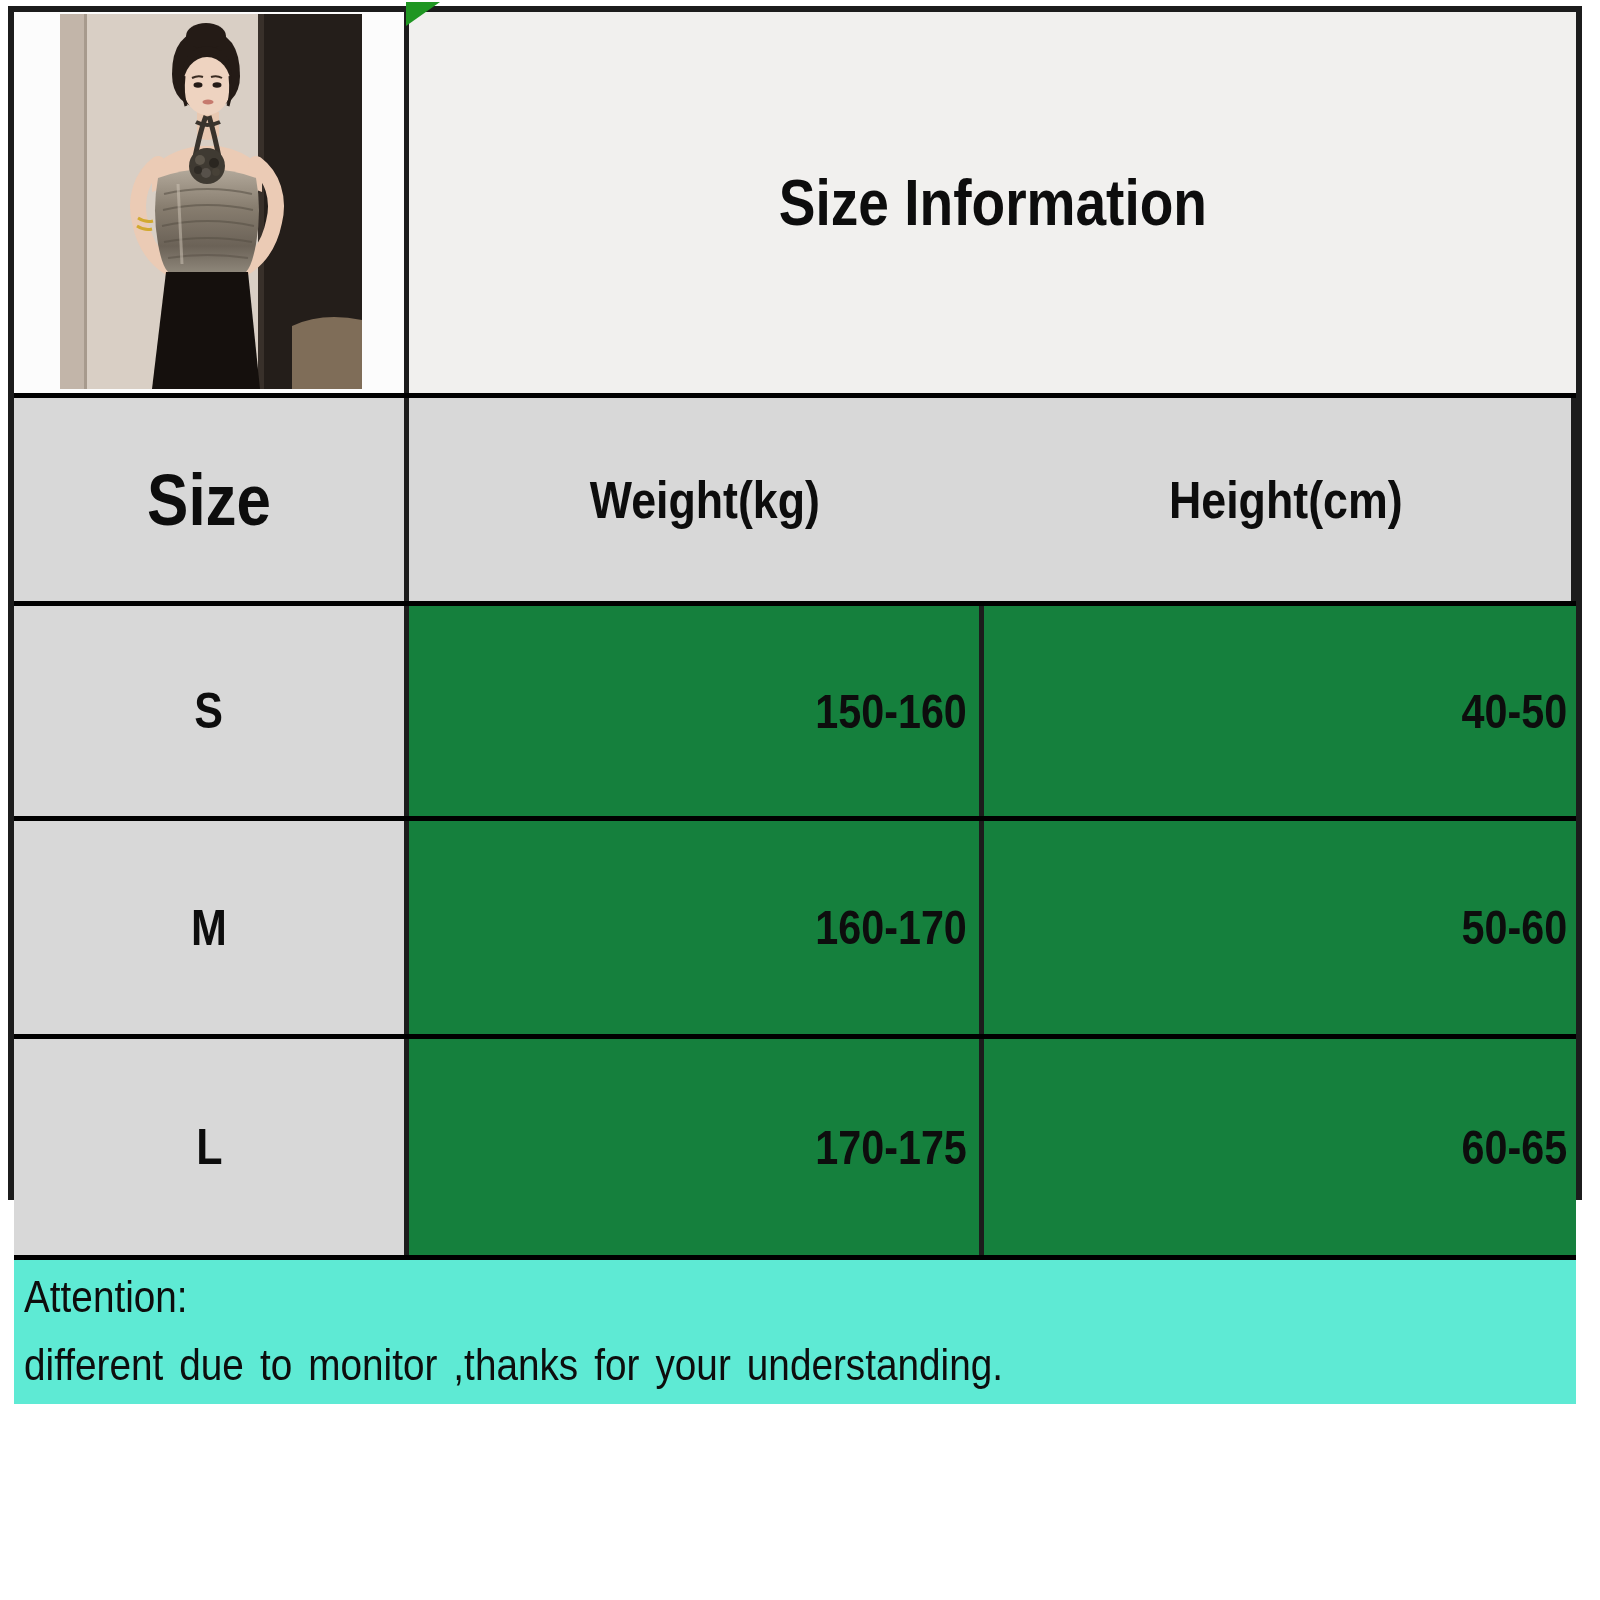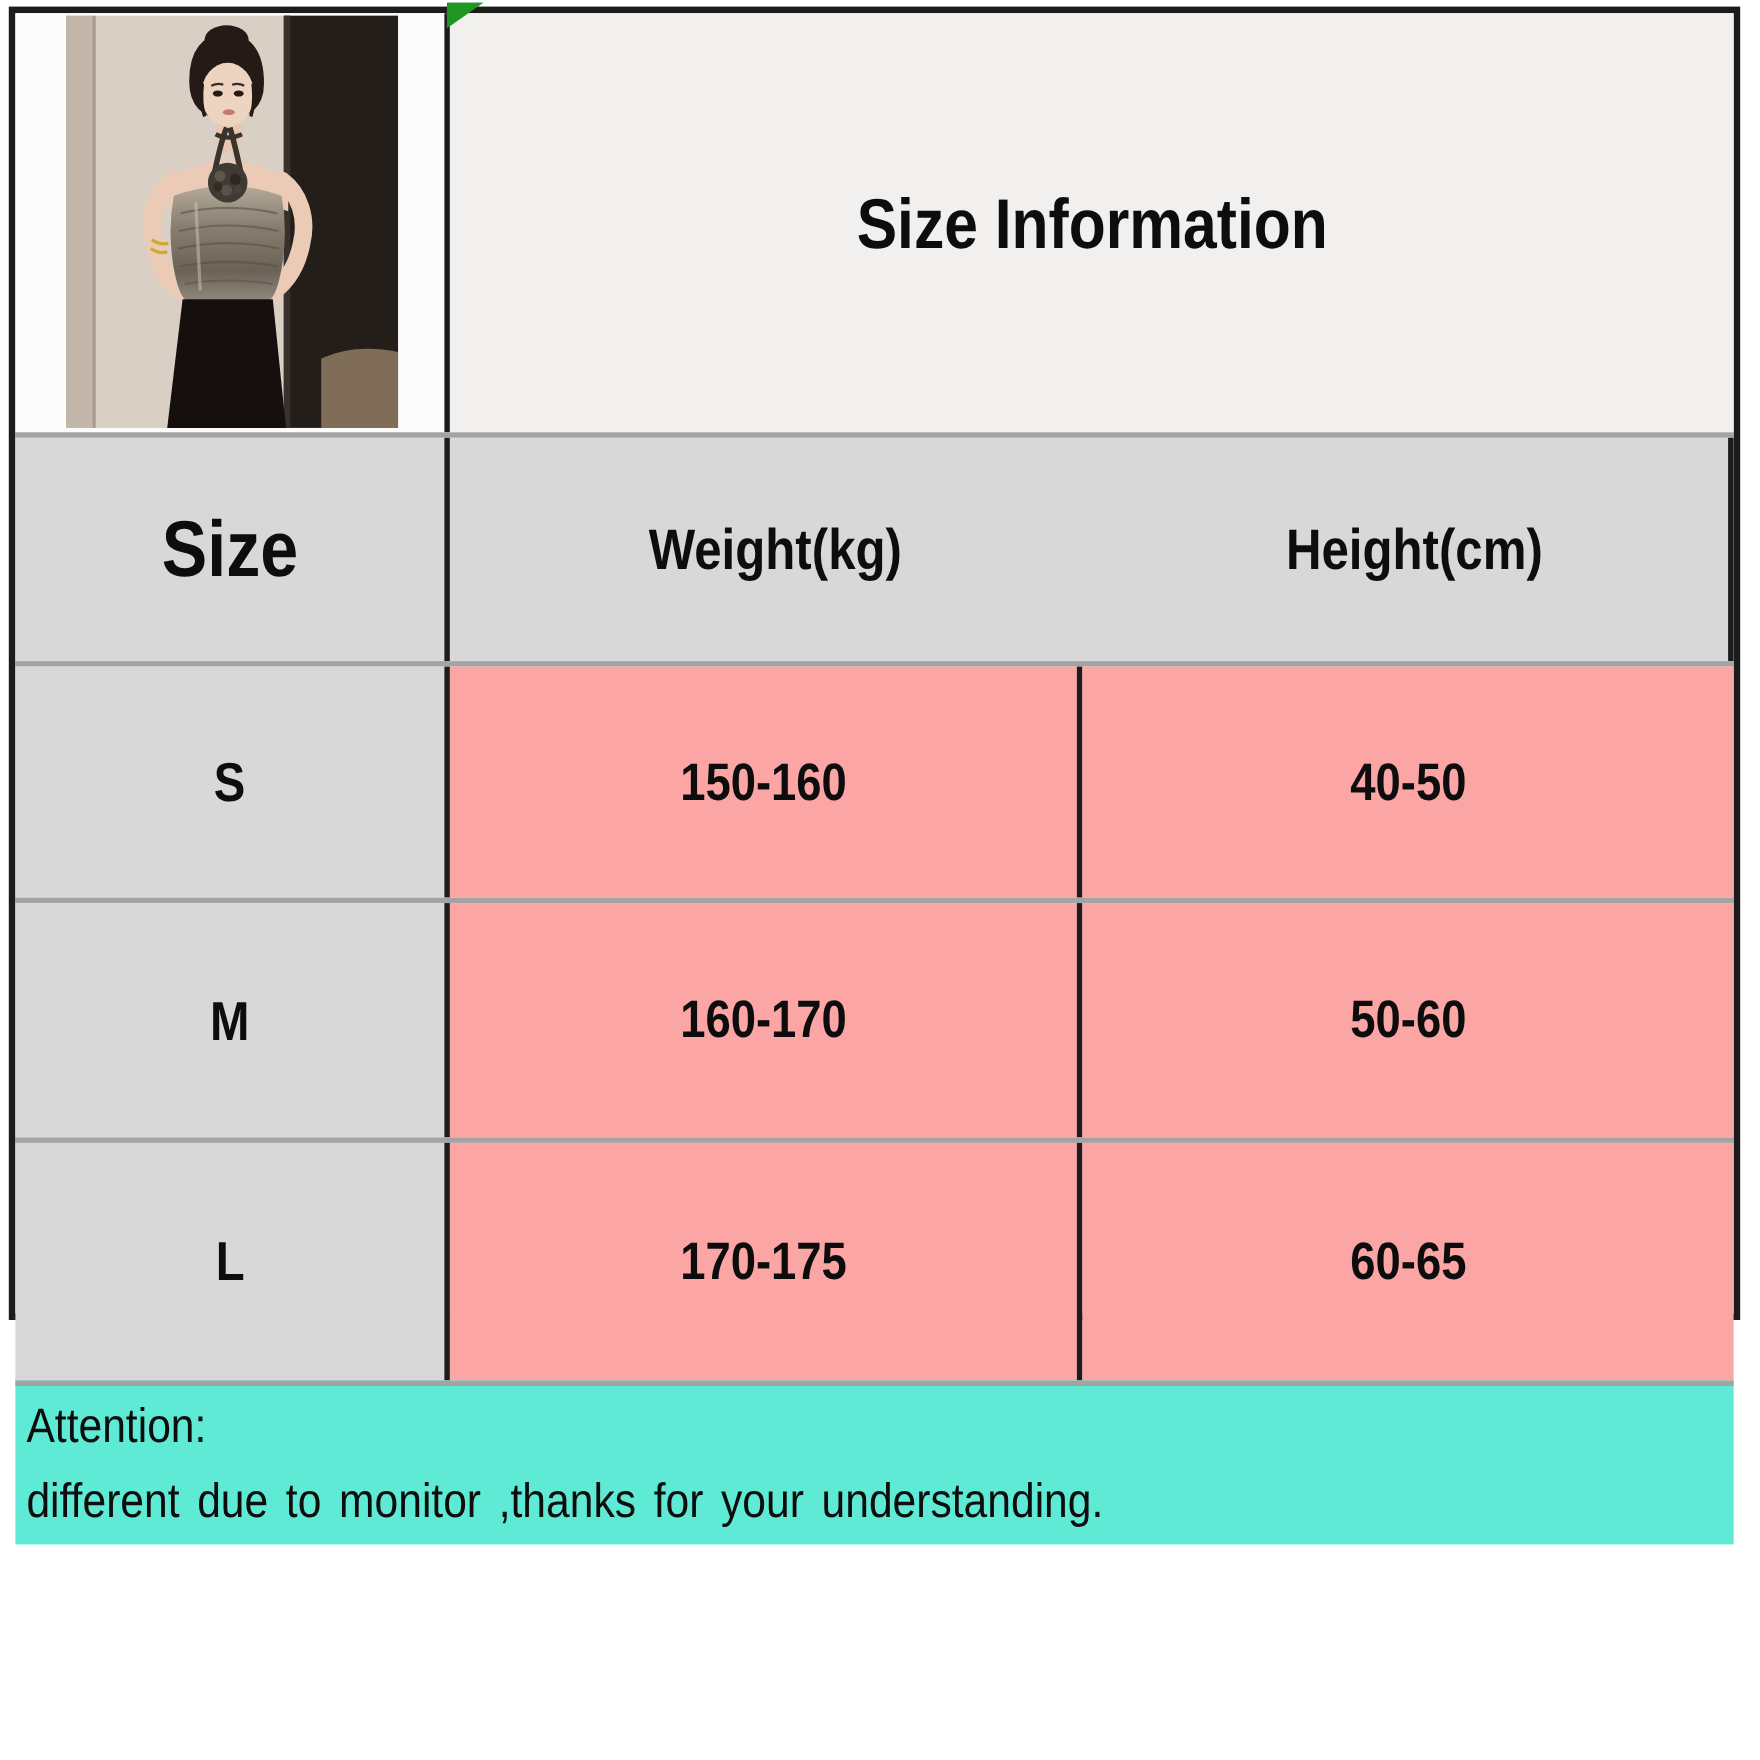--- a/index.html
+++ b/index.html
@@ -5,39 +5,39 @@
   html,body{margin:0;padding:0;background:#ffffff;}
   .page{
     position:relative;width:1600px;height:1600px;background:#ffffff;
     font-family:"Liberation Sans","DejaVu Sans",sans-serif;color:#0d0d0d;overflow:hidden;
   }
   .sheet{
     position:absolute;left:8px;top:6px;width:1574px;height:1194px;
     border:6px solid #1c1c1c;box-sizing:border-box;display:flex;flex-direction:column;background:#fff;
   }
   .row{display:flex;flex:0 0 auto;}
-  .row + .row{border-top:5px solid #a3a3a3;}
+  .row + .row{border-top:5px solid #000000;}
   .cell{box-sizing:border-box;display:flex;align-items:center;justify-content:center;}
   .c1{width:395px;flex:0 0 395px;border-right:5px solid #1c1c1c;}
   .c2{width:575px;flex:0 0 575px;border-right:5px solid #1c1c1c;}
   .c3{flex:1 1 auto;}
   
   .row-top{height:381px;}
   .photo-cell{background:#fcfcfc;justify-content:flex-start;align-items:flex-start;}
   .photo-cell svg{margin:2px 0 0 46px;display:block;}
   .title-cell{background:#f1f0ee;flex:1 1 auto;}
   
   .row-header{height:203px;}
   .row-header .cell{background:#d8d8d8;}
   
   .row-s{height:210px;}
   .row-m{height:213px;}
   .row-l{height:216px;}
   .row-data .c1{background:#d8d8d8;}
-  .row-data .c2,.row-data .c3{background:#fca5a5;}
+  .row-data .c2,.row-data .c3{background:#15803d;justify-content:flex-end;}
   
   .attention{flex:1 1 auto;background:#5eead4;padding:8px 10px 0 10px;box-sizing:border-box;}
   .att-line{line-height:58px;white-space:nowrap;}
   .att-line .cnd-l{font-size:44px;word-spacing:6px;}
   
   .cnd{display:inline-block;transform:scaleX(0.86);transform-origin:50% 50%;white-space:nowrap;}
   .cnd-l{display:inline-block;transform:scaleX(0.88);transform-origin:0 50%;white-space:nowrap;}
   .title{font-size:64px;font-weight:bold;}
   .size-hdr{font-size:72px;font-weight:bold;}
   .col-hdr{font-size:52px;font-weight:bold;}

